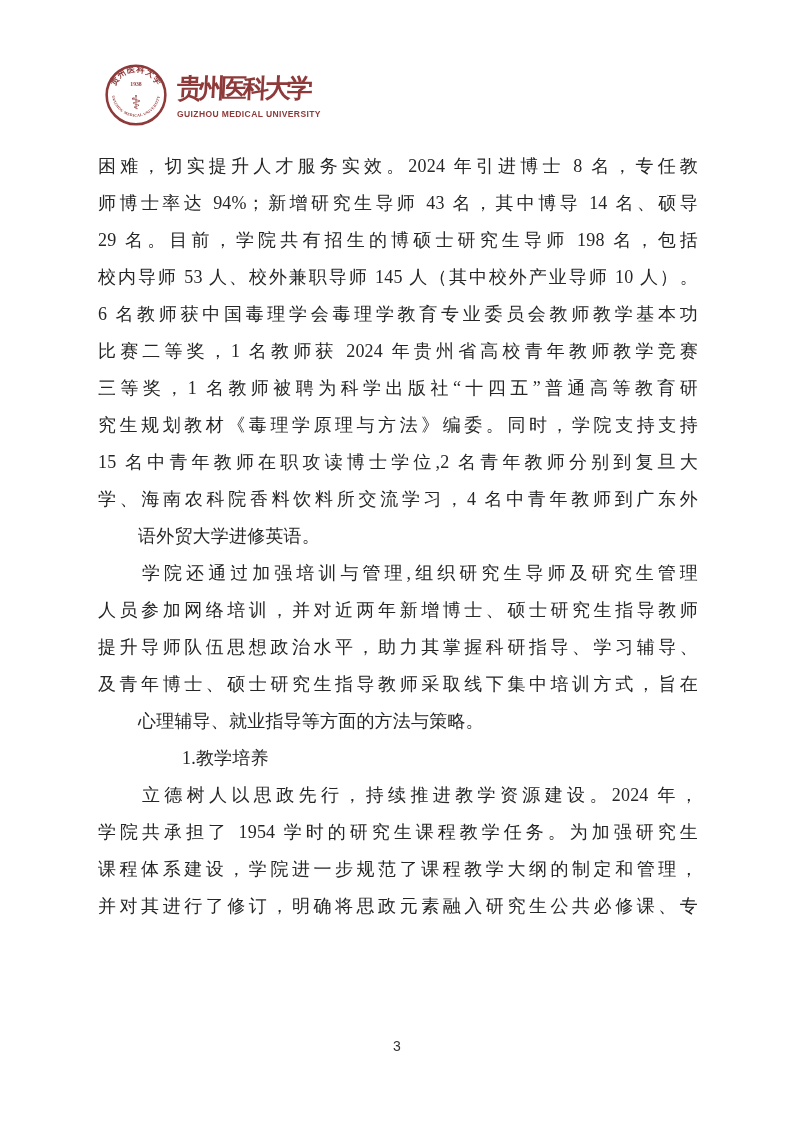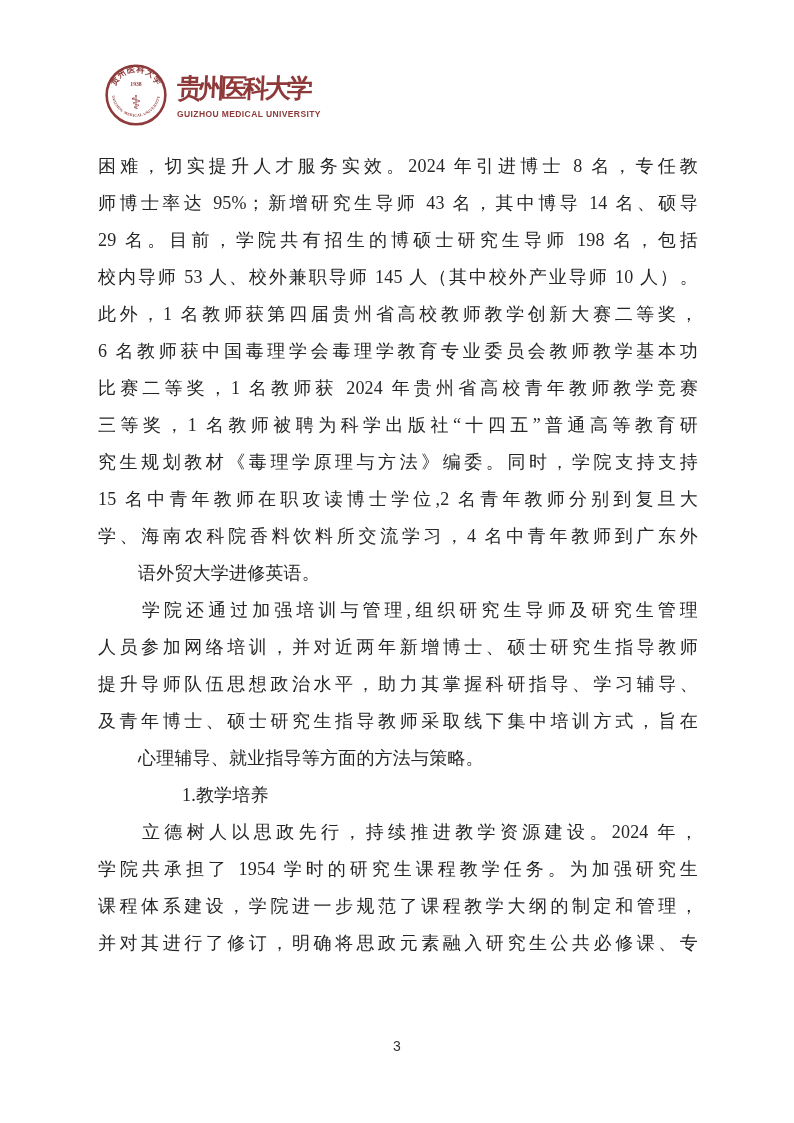--- a/index.html
+++ b/index.html
@@ -75,24 +75,23 @@
       </g>
     </svg>
     <div class="brand">
       <div class="brand-zh">贵州医科大学</div>
       <div class="brand-en">GUIZHOU MEDICAL UNIVERSITY</div>
     </div>
   </div>
 
   <div class="doc-body">
     <div class="ln">困难，切实提升人才服务实效。2024 年引进博士 8 名，专任教</div>
-    <div class="ln">师博士率达 95%；新增研究生导师 43 名，其中博导 14 名、硕导</div>
+    <div class="ln">师博士率达 94%；新增研究生导师 43 名，其中博导 14 名、硕导</div>
     <div class="ln">29 名。目前，学院共有招生的博硕士研究生导师 198 名，包括</div>
     <div class="ln">校内导师 53 人、校外兼职导师 145 人（其中校外产业导师 10 人）。</div>
-    <div class="ln">此外，1 名教师获第四届贵州省高校教师教学创新大赛二等奖，</div>
     <div class="ln">6 名教师获中国毒理学会毒理学教育专业委员会教师教学基本功</div>
     <div class="ln">比赛二等奖，1 名教师获 2024 年贵州省高校青年教师教学竞赛</div>
     <div class="ln">三等奖，1 名教师被聘为科学出版社“十四五”普通高等教育研</div>
     <div class="ln">究生规划教材《毒理学原理与方法》编委。同时，学院支持支持</div>
     <div class="ln">15 名中青年教师在职攻读博士学位,2 名青年教师分别到复旦大</div>
     <div class="ln">学、海南农科院香料饮料所交流学习，4 名中青年教师到广东外</div>
     <div class="ln end">语外贸大学进修英语。</div>
     <div class="ln ind">学院还通过加强培训与管理,组织研究生导师及研究生管理</div>
     <div class="ln">人员参加网络培训，并对近两年新增博士、硕士研究生指导教师</div>
     <div class="ln">提升导师队伍思想政治水平，助力其掌握科研指导、学习辅导、</div>

